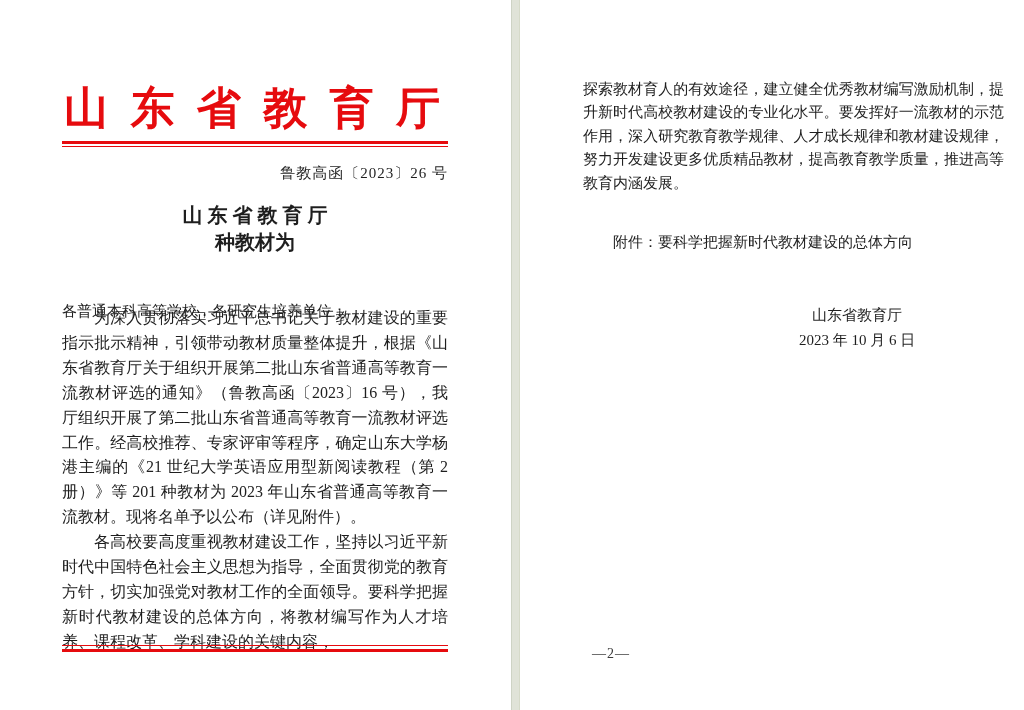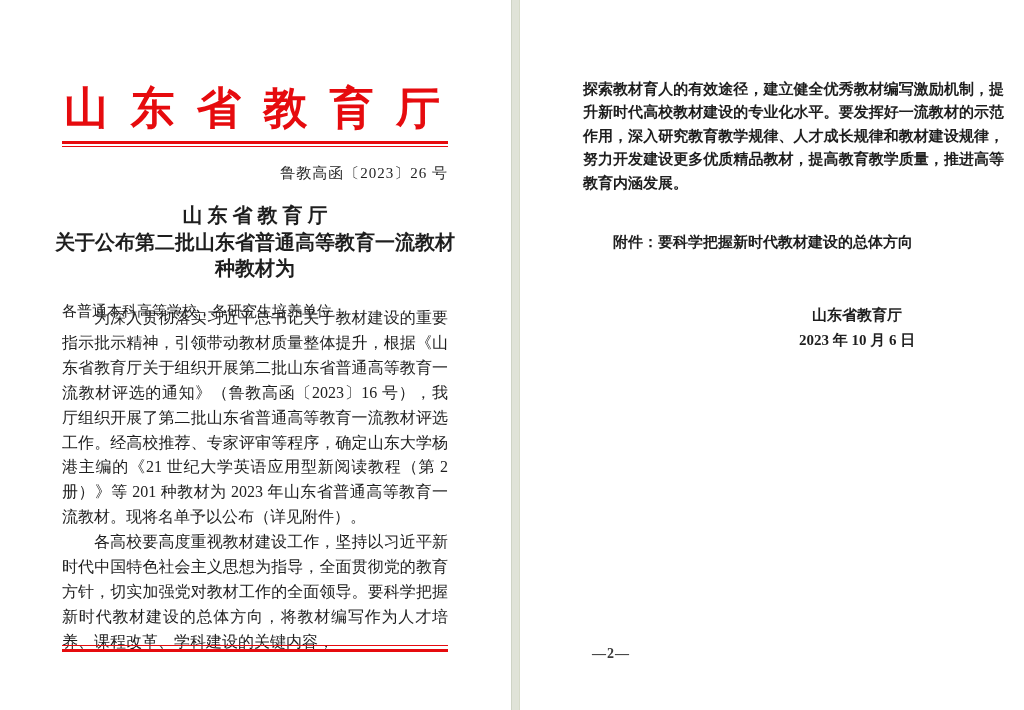--- a/index.html
+++ b/index.html
@@ -2,21 +2,21 @@
 <html><head>
 <meta charset="utf-8">
 <style>
   html,body{margin:0;padding:0;background:#ffffff;}
   #canvas{
     position:relative;width:1024px;height:710px;background:#ffffff;overflow:hidden;
     font-family:"Liberation Serif","DejaVu Serif",serif;color:#1e1e1e;
   }
   .page{position:absolute;top:0;height:710px;background:#ffffff;}
   #page-left{left:0;width:511px;}
-  #page-right{left:520px;width:504px;font-weight:bold;}
+  #page-right{left:520px;width:504px;}
   #divider{
     position:absolute;left:511px;top:0;width:9px;height:710px;
     background:#e0e3d8;border-left:1px solid #ced3c5;border-right:1px solid #d6dac9;
     box-sizing:border-box;
   }
   
   .agency-name{
     position:absolute;left:64px;top:86px;width:376px;
     display:flex;justify-content:space-between;
     font-size:44px;line-height:46px;font-weight:bold;color:#e60b0e;
@@ -81,21 +81,20 @@
         <span>厅</span>
       </div>
 
     <div class="rule" id="rule-top-thick"></div>
     <div class="rule" id="rule-top-thin"></div>
 
     <div class="doc-number">鲁教高函〔2023〕26 号</div>
 
     <div class="doc-title">
       <div class="t1">山东省教育厅</div>
-      <div class="t2">关于公布第二批山东省普通高等教育一流教材</div>
       <div class="t3">种教材为</div>
     </div>
 
     <div class="salutation">各普通本科高等学校，各研究生培养单位：</div>
 
     <div class="body-left">
       <p>为深入贯彻落实习近平总书记关于教材建设的重要指示批示精神，引领带动教材质量整体提升，根据《山东省教育厅关于组织开展第二批山东省普通高等教育一流教材评选的通知》（鲁教高函〔2023〕16 号），我厅组织开展了第二批山东省普通高等教育一流教材评选工作。经高校推荐、专家评审等程序，确定山东大学杨港主编的《21 世纪大学英语应用型新阅读教程（第 2 册）》等 201 种教材为 2023 年山东省普通高等教育一流教材。现将名单予以公布（详见附件）。</p>
       <p>各高校要高度重视教材建设工作，坚持以习近平新时代中国特色社会主义思想为指导，全面贯彻党的教育方针，切实加强党对教材工作的全面领导。要科学把握新时代教材建设的总体方向，将教材编写作为人才培养、课程改革、学科建设的关键内容，</p>
     </div>
 

